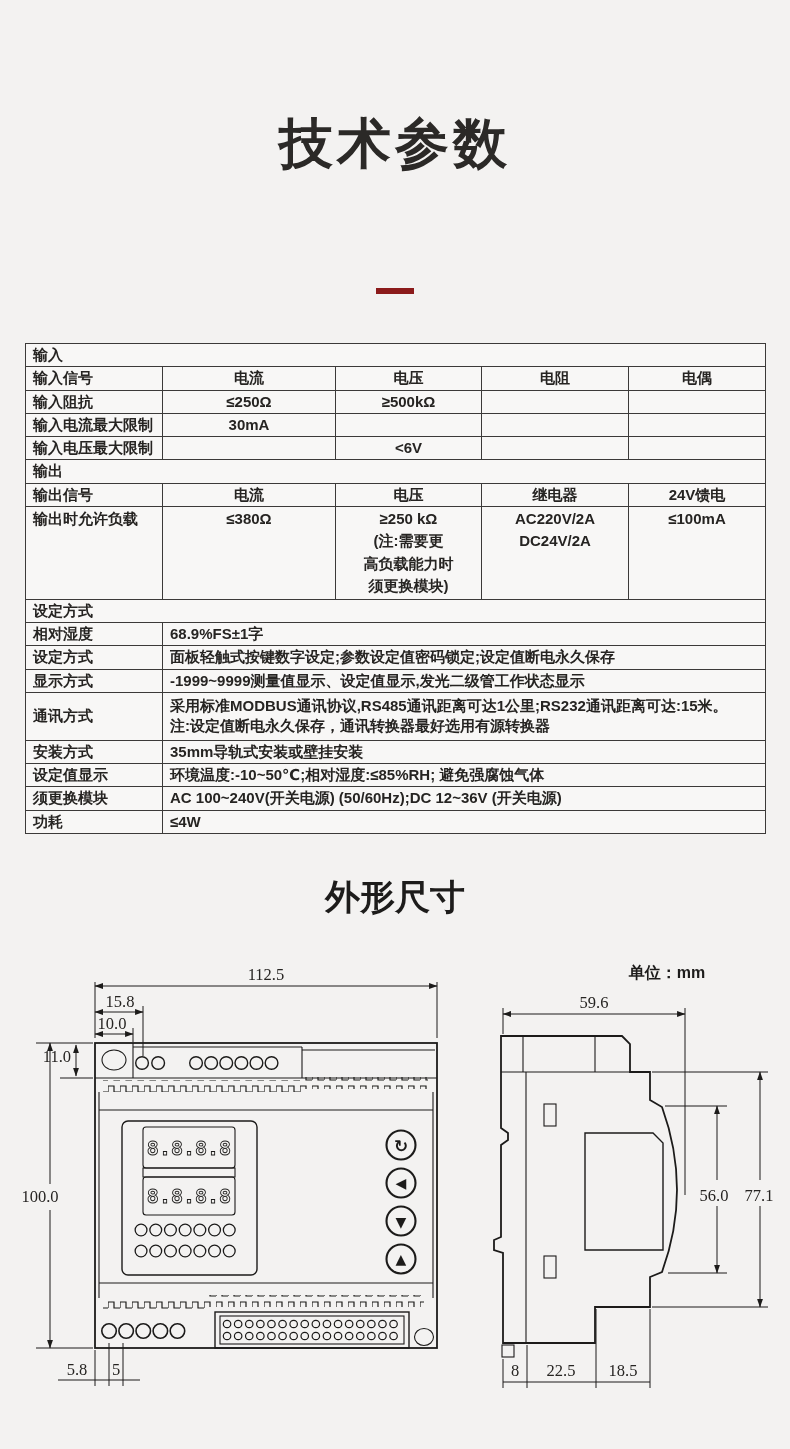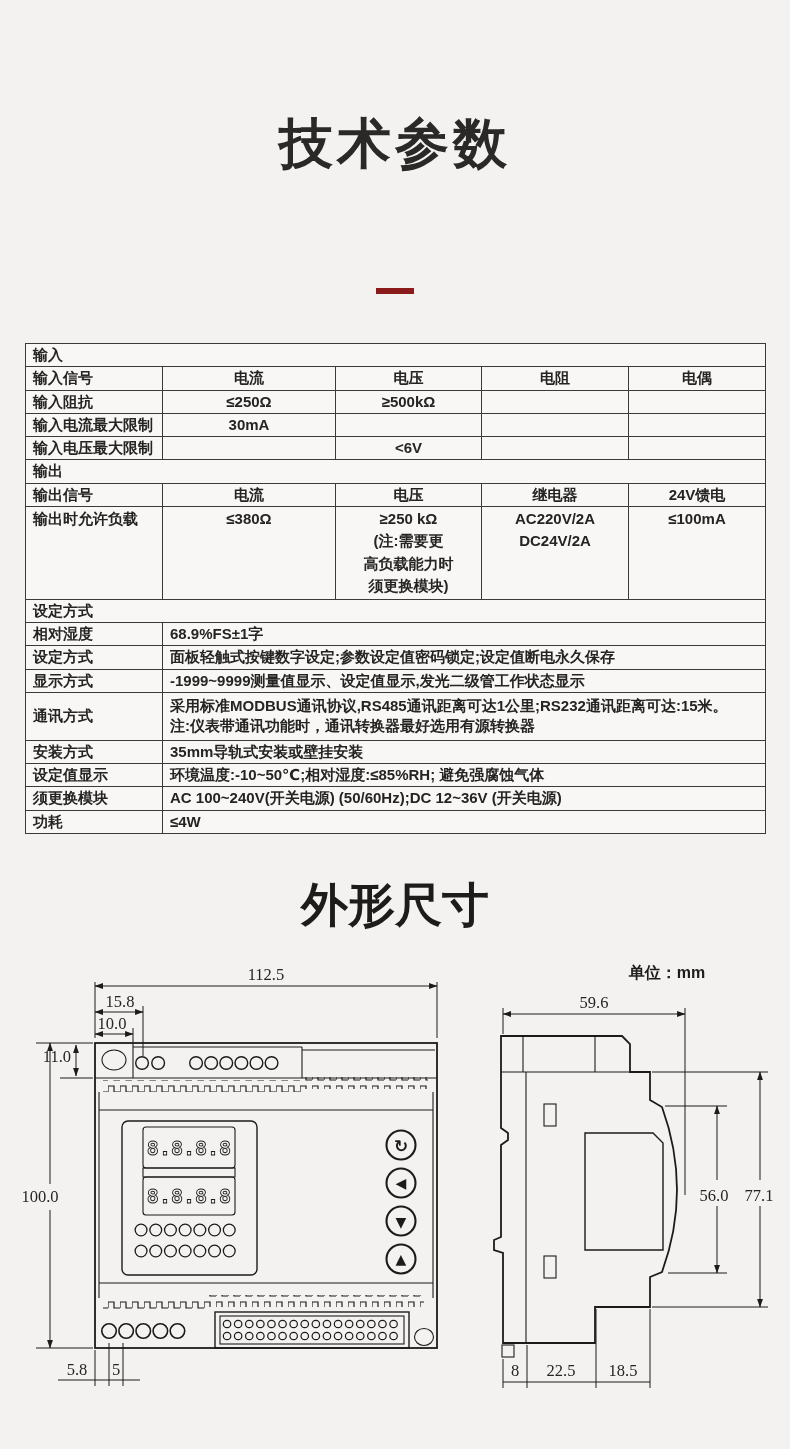--- a/index.html
+++ b/index.html
@@ -37,21 +37,21 @@
     height:23px;padding:1px 7px;line-height:1.35;
     overflow:hidden;
   }
   td.l{text-align:left;}
   td.c{text-align:center;margin-left:18px;}
   td.pre{white-space:pre-line;}
   tr.tall td{height:86px;vertical-align:top;line-height:1.5;}
   tr.med td{height:48px;}
   .dims-heading{
     position:absolute;top:874px;left:0;width:100%;
-    text-align:center;font-size:47px;font-weight:bold;color:#1d1c1b;
+    text-align:center;font-size:35px;font-weight:bold;color:#1d1c1b;
   }
   svg.draw{position:absolute;top:950px;left:0;color:var(--line);}
   .ln{stroke:var(--line);fill:none;}
   .o2{stroke-width:1.8;}
   .o15{stroke-width:1.4;}
   .o1{stroke-width:1.1;}
   .dm{stroke:var(--line);fill:none;stroke-width:1;}
   .dotrow{stroke-linecap:round;fill:none;stroke:var(--line);}
   .bgdot{stroke-linecap:round;fill:none;stroke:var(--background);}
   text.dimtxt{font:16.5px "Liberation Serif","DejaVu Serif",serif;fill:var(--ink);}
@@ -141,21 +141,21 @@
         <td class="l">设定方式</td>
         <td colspan="4" class="l">面板轻触式按键数字设定;参数设定值密码锁定;设定值断电永久保存</td>
       </tr>
       <tr>
         <td class="l">显示方式</td>
         <td colspan="4" class="l">-1999~9999测量值显示、设定值显示,发光二级管工作状态显示</td>
       </tr>
       <tr class="med">
         <td class="l">通讯方式</td>
         <td colspan="4" class="l pre">采用标准MODBUS通讯协议,RS485通讯距离可达1公里;RS232通讯距离可达:15米。
-注:仪表带通讯功能时，通讯转换器最好选用有源转换器</td>
+注:设定值断电永久保存，通讯转换器最好选用有源转换器</td>
       </tr>
       <tr>
         <td class="l">安装方式</td>
         <td colspan="4" class="l">35mm导轨式安装或壁挂安装</td>
       </tr>
       <tr>
         <td class="l">设定值显示</td>
         <td colspan="4" class="l">环境温度:-10~50℃;相对湿度:≤85%RH; 避免强腐蚀气体</td>
       </tr>
       <tr>

